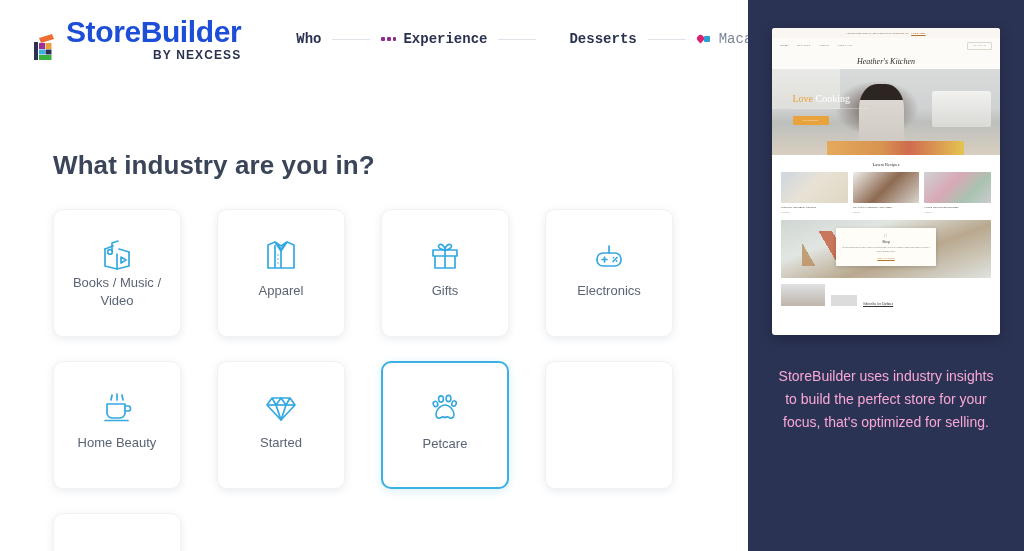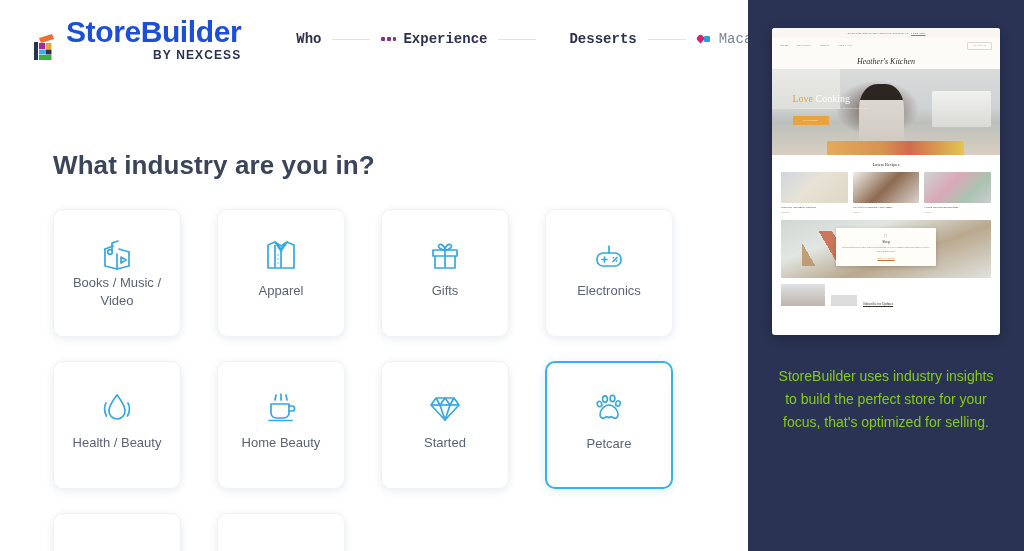--- a/index.html
+++ b/index.html
@@ -190,21 +190,21 @@
   .mock-card .mc-title { font-size:3.6px; color:#2f2e2c; margin-top:2px; }
   .mock-card .mc-body { font-size:2.2px; color:#7e786f; margin-top:2.5px; line-height:1.8; }
   .mock-card .mc-link { font-size:2.4px; color:#b5772c; margin-top:3px; text-decoration:underline; }
   .mock-footer { display:flex; align-items:flex-end; gap:6px; padding:6px 9px 0; }
   .mock-f-img { width:44px; height:22px; background:linear-gradient(180deg,#dfe1e4,#bfb5ab); }
   .mock-f-img2 { width:26px; height:11px; background:#dcdcdc; }
   .mock-f-text { font-size:3.4px; color:#33322f; text-decoration:underline; }
 
   .side-copy {
     position:absolute; left:28px; top:365px; width:220px;
-    text-align:center; color:#84cc16; font-size:14px; line-height:1.65;
+    text-align:center; color:#f9a8d4; font-size:14px; line-height:1.65;
   }
 </style>
 </head>
 <body>
 
 <div class="app">
 
   <div class="main">
 
     <div class="topbar">
@@ -320,30 +320,20 @@
             <line x1="13" y1="24.5" x2="18" y2="24.5"></line>
             <line x1="15.5" y1="22" x2="15.5" y2="27"></line>
             <circle cx="24.5" cy="22.6" r=".9" fill="#34a8e0" stroke="none"></circle>
             <circle cx="27.5" cy="26" r=".9" fill="#34a8e0" stroke="none"></circle>
             <line x1="24" y1="26.5" x2="28" y2="22.5"></line>
           </svg>
         </div>
         <div class="card-label">Electronics</div>
       </div>
 
-      <div class="card">
-        <div class="card-icon">
-          <svg width="40" height="40" viewBox="0 0 40 40" fill="none" stroke="#34a8e0" stroke-width="1.7" stroke-linejoin="round" stroke-linecap="round">
-            <path d="M20 8 C20 8, 28 18, 28 24 C28 28.4, 24.4 32, 20 32 C15.6 32, 12 28.4, 12 24 C12 18, 20 8, 20 8 Z"></path>
-            <path d="M9 16 C7 19, 7 25, 9.5 29"></path>
-            <path d="M31 16 C33 19, 33 25, 30.5 29"></path>
-          </svg>
-        </div>
-        <div class="card-label">Health / Beauty</div>
-      </div>
 
       <div class="card">
         <div class="card-icon">
           <svg width="40" height="40" viewBox="0 0 40 40" fill="none" stroke="#34a8e0" stroke-width="1.7" stroke-linejoin="round" stroke-linecap="round">
             <path d="M10 17 L10 26 C10 29, 12.5 31, 16 31 L22 31 C25.5 31, 28 29, 28 26 L28 17 Z"></path>
             <path d="M28 19 L31.5 19 C33 19, 33.5 20, 33.5 21.5 C33.5 23, 33 24, 31.5 24 L28 24"></path>
             <line x1="8" y1="33.5" x2="31" y2="33.5"></line>
             <line x1="15" y1="8" x2="14" y2="13"></line>
             <line x1="20" y1="7" x2="20" y2="13"></line>
             <line x1="25" y1="8" x2="26" y2="13"></line>

